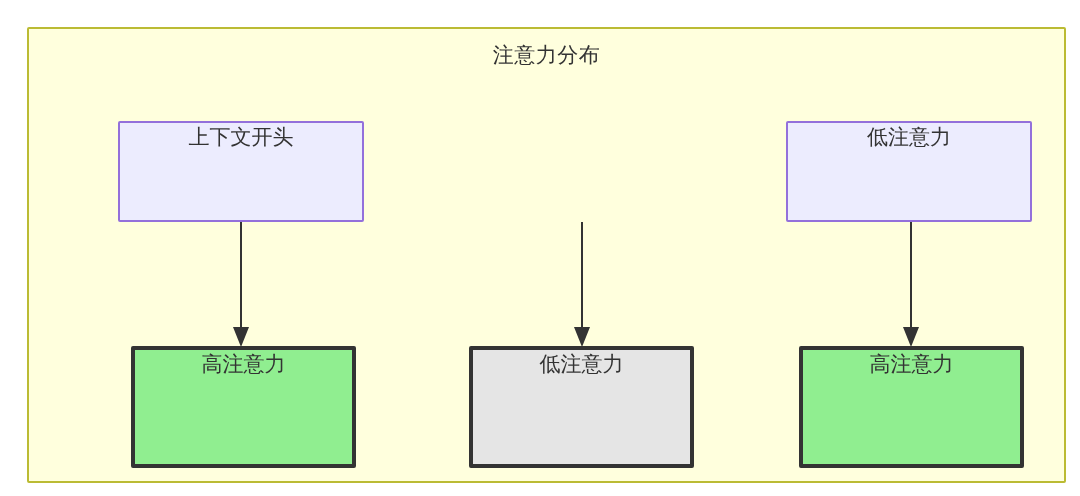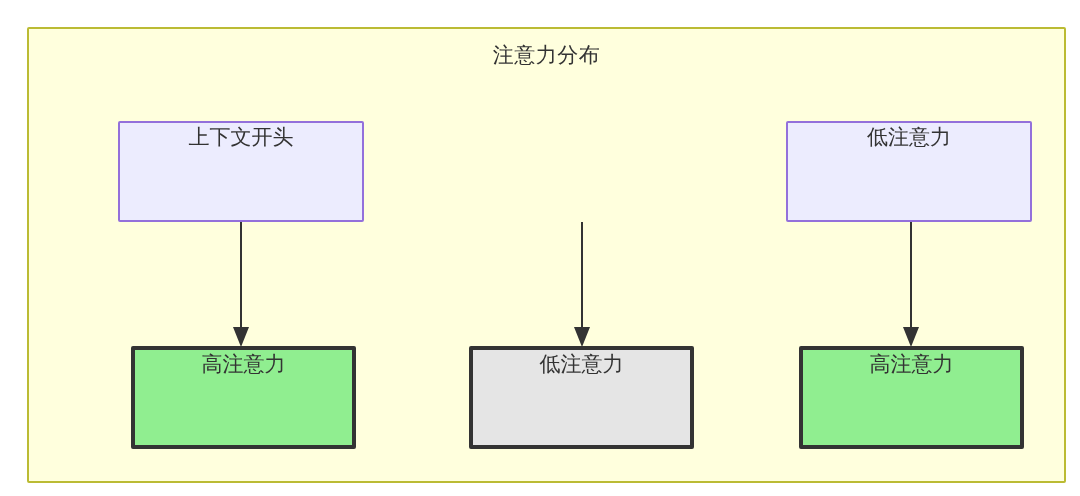--- a/index.html
+++ b/index.html
@@ -65,21 +65,21 @@
     height: 101px;
     top: 92px;
     background: #ececfe;
     border: 2px solid #9370db;
     border-radius: 2px;
     font-size: 21px;
   }
 
   .node-bottom {
     width: 225px;
-    height: 103px;
+    height: 122px;
     top: 317px;
     border: 4px solid #333333;
     border-radius: 2px;
     font-size: 21px;
   }
 
   .fill-green  { background: #90ee90; }
   .fill-pink   { background: #e5e5e5; }
 
   

